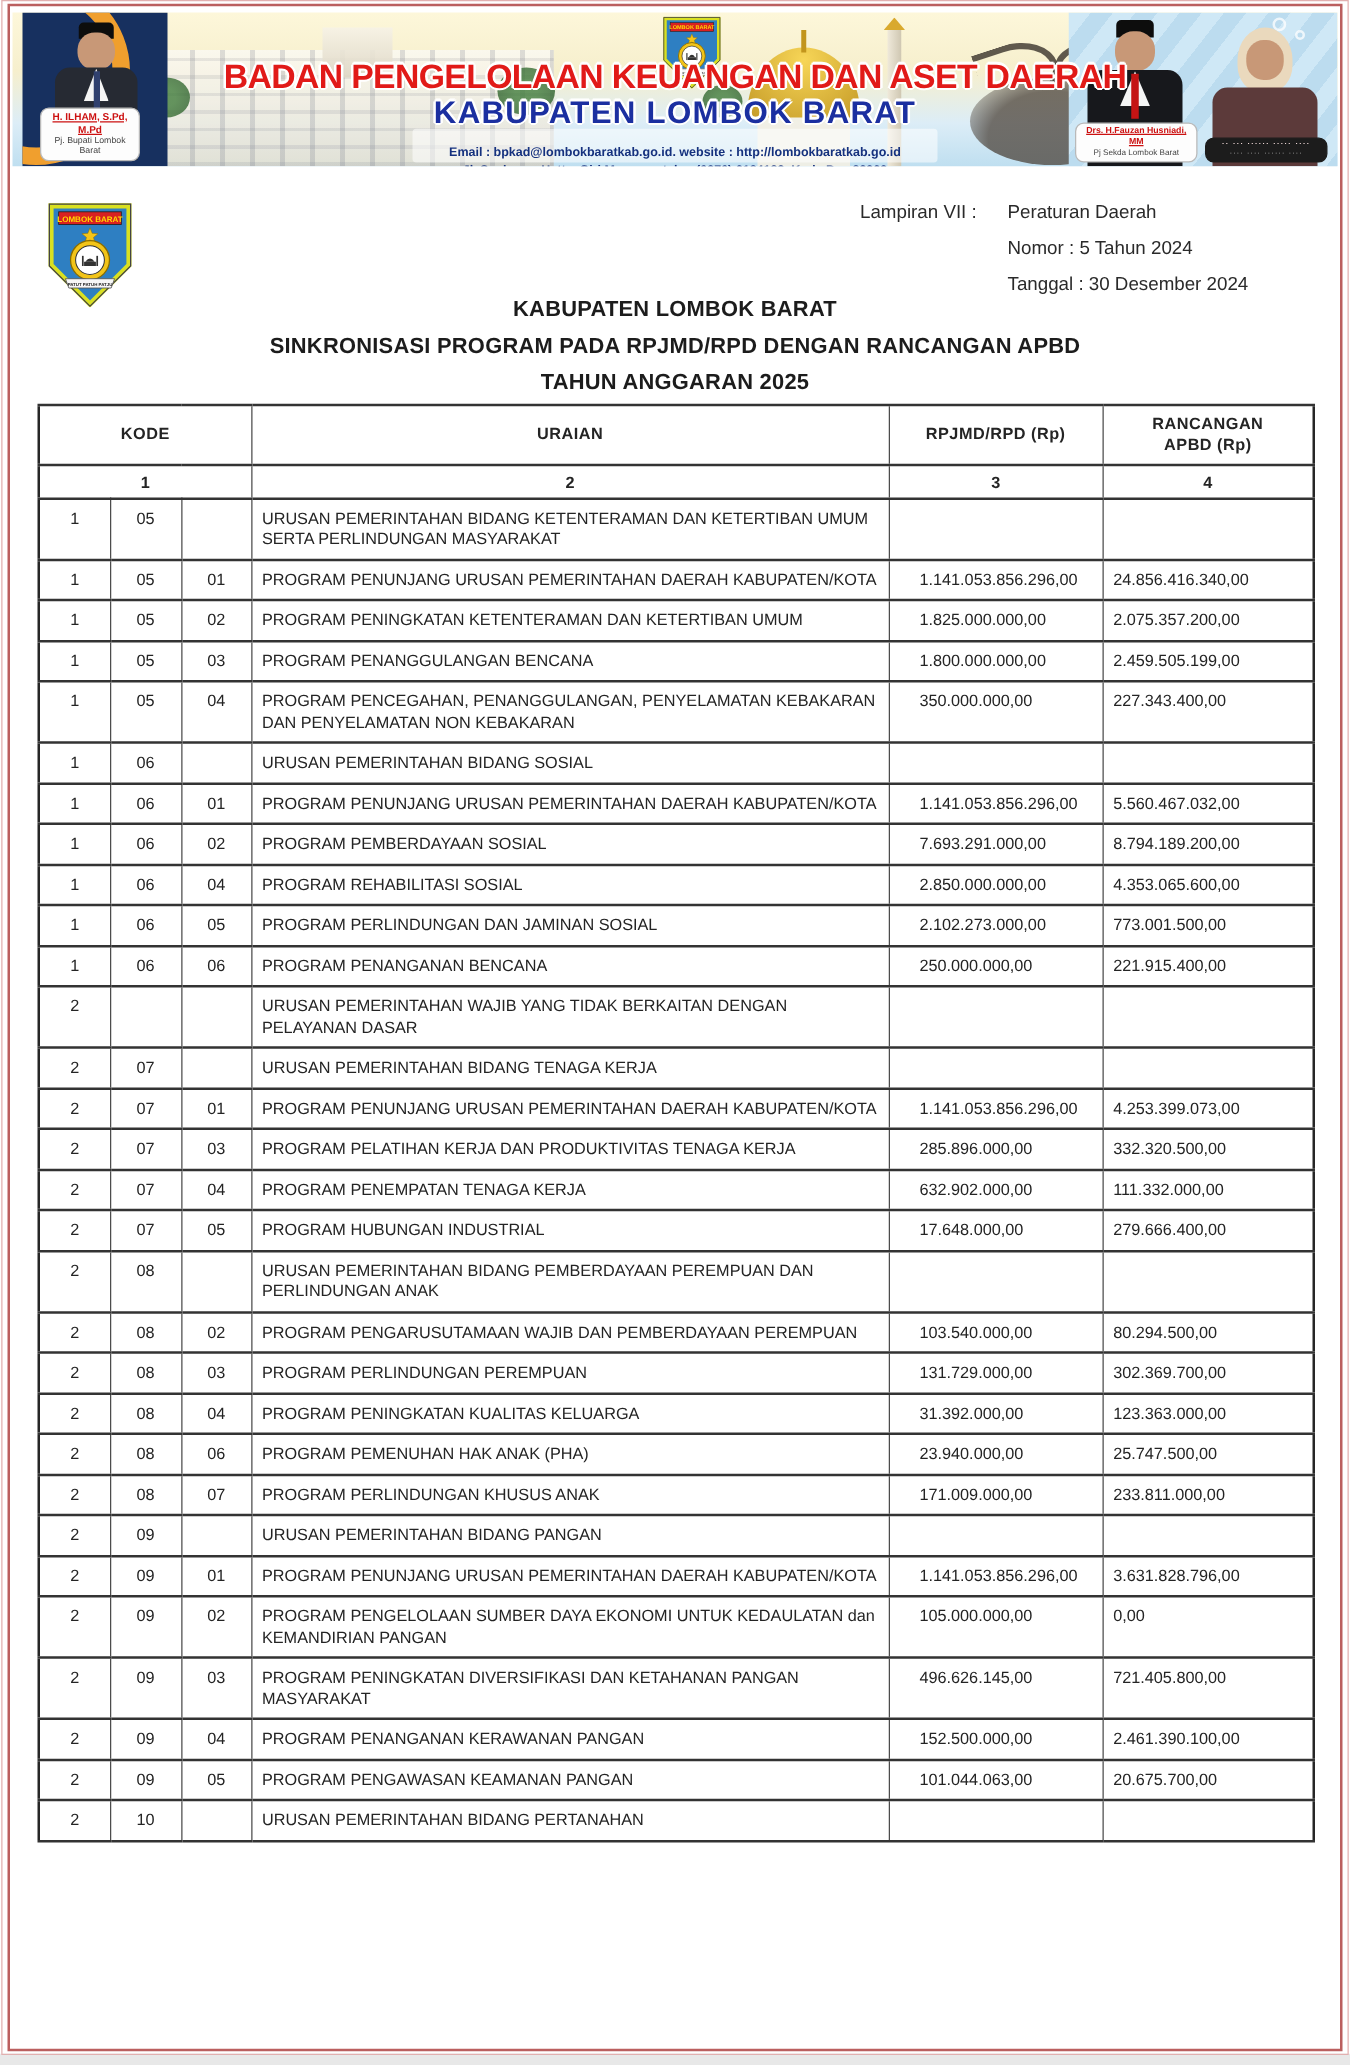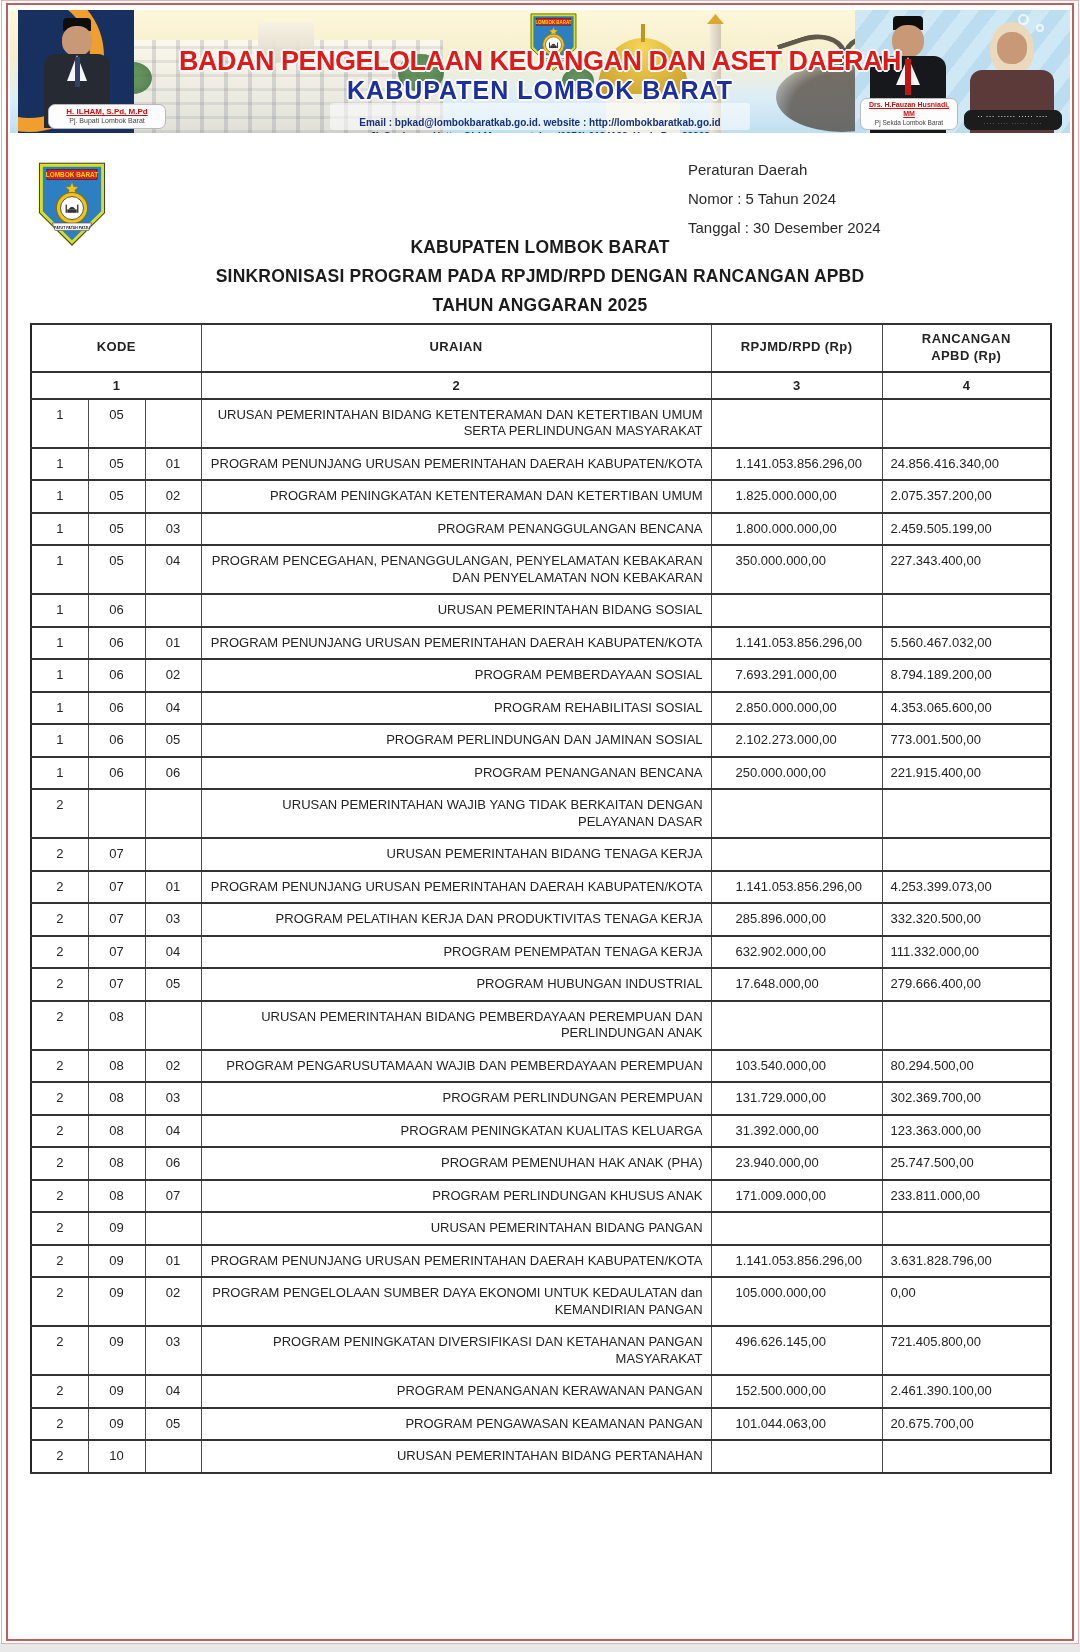--- a/index.html
+++ b/index.html
@@ -48,21 +48,21 @@
   .peci  { position:absolute; background:#0d0d0d; border-radius:4px 4px 0 0; }
   .head  { position:absolute; background:#c89877; border-radius:46%; }
   .hijab { position:absolute; background:#ead9bd; border-radius:50% 50% 42% 42%; }
   .torso { position:absolute; border-radius:12px 12px 0 0; }
   .shirt { position:absolute; background:#f5f5f5; clip-path:polygon(50% 0,100% 100%,0 100%); }
   .tie   { position:absolute; }
 
   .nameplate { position:absolute; background:#fdfdfd; border:1px solid #b9b9b9; border-radius:7px; text-align:center; padding:2px 3px; line-height:1.25; z-index:5; }
   .np-name { color:#cc1111; font-weight:bold; text-decoration:underline; }
   .np-title { color:#444; }
-  .np-left { left:38px; bottom:4px; width:118px; }
+  .np-left { left:22px; bottom:4px; width:80px; }
   .np-left .np-name { font-size:8px; }
   .np-left .np-title { font-size:7px; }
   .np-r1 { left:850px; bottom:3px; width:98px; }
   .np-r1 .np-name { font-size:7px; }
   .np-r1 .np-title { font-size:6.5px; }
   .np-r2 { left:954px; bottom:3px; width:98px; background:#1c1c1c; border-color:#1c1c1c; }
   .np-r2 .np-name { font-size:6px; color:#f0d9d9; text-decoration:none; letter-spacing:1px; }
   .np-r2 .np-title { font-size:5.5px; color:#cfcfcf; letter-spacing:1px; }
 
   .crest-sm { position:absolute; left:520px; top:3px; width:47px; height:58px; z-index:3; }
@@ -87,21 +87,21 @@
   .tbl-wrap { position:absolute; left:30px; top:323px; width:1020px; }
   table { border-collapse:collapse; table-layout:fixed; width:1020px; font-size:13px; color:#242424; border:2px solid #262626; }
   col.c1 { width:57px; } col.c2 { width:57px; } col.c3 { width:56px; }
   col.cu { width:510px; } col.cr { width:171px; } col.ca { width:169px; }
   th, td { border-left:1px solid #4c4c4c; border-right:1px solid #4c4c4c; border-top:2px solid #333; border-bottom:2px solid #333; }
   thead th { font-weight:bold; text-align:center; vertical-align:middle; padding:10px 6px; letter-spacing:.4px; line-height:1.3; }
   thead th.apbd { padding:6px 26px; }
   thead td { text-align:center; font-weight:bold; padding:4px 2px; line-height:17px; }
   tbody td { padding:7px 8px; vertical-align:top; line-height:16.5px; }
   tbody td.c { text-align:center; }
-  tbody td.u { text-align:right;margin-top:13px; }
+  tbody td.u { text-align:left;margin-top:13px; }
   tbody td.n { text-align:left; padding-right:10px; overflow-wrap:anywhere; }
   tbody td.n.rpjmd { padding-left:24px; }
 </style>
 </head>
 <body>
 
 <svg width="0" height="0" style="position:absolute" aria-hidden="true">
   <defs>
     <symbol id="crest" viewBox="0 0 100 124">
       <path d="M4 4 H96 V74 L50 120 L4 74 Z" fill="#2e7fc2" stroke="#d9e021" stroke-width="6"></path>
@@ -186,20 +186,21 @@
     <div class="b-region">KABUPATEN LOMBOK BARAT</div>
     <div class="b-addr">Jl. Soekarno-Hatta, Giri Menang-, telp : (0370) 6184183, Kode Pos 83363</div>
     <div class="b-addr2">Email : bpkad@lombokbaratkab.go.id. website : http://lombokbaratkab.go.id</div>
   </header>
 
   <svg class="logo-main">
       <use href="#crest"></use>
     </svg>
 
   <div class="lampiran">
+    <div class="lamp-label">Lampiran VII :</div>
     <div class="lamp-lines">
       <div>Peraturan Daerah</div>
       <div>Nomor : 5 Tahun 2024</div>
       <div>Tanggal : 30 Desember 2024</div>
     </div>
   </div>
 
   <div class="titles">
     <div>KABUPATEN LOMBOK BARAT</div>
     <div>SINKRONISASI PROGRAM PADA RPJMD/RPD DENGAN RANCANGAN APBD</div>

